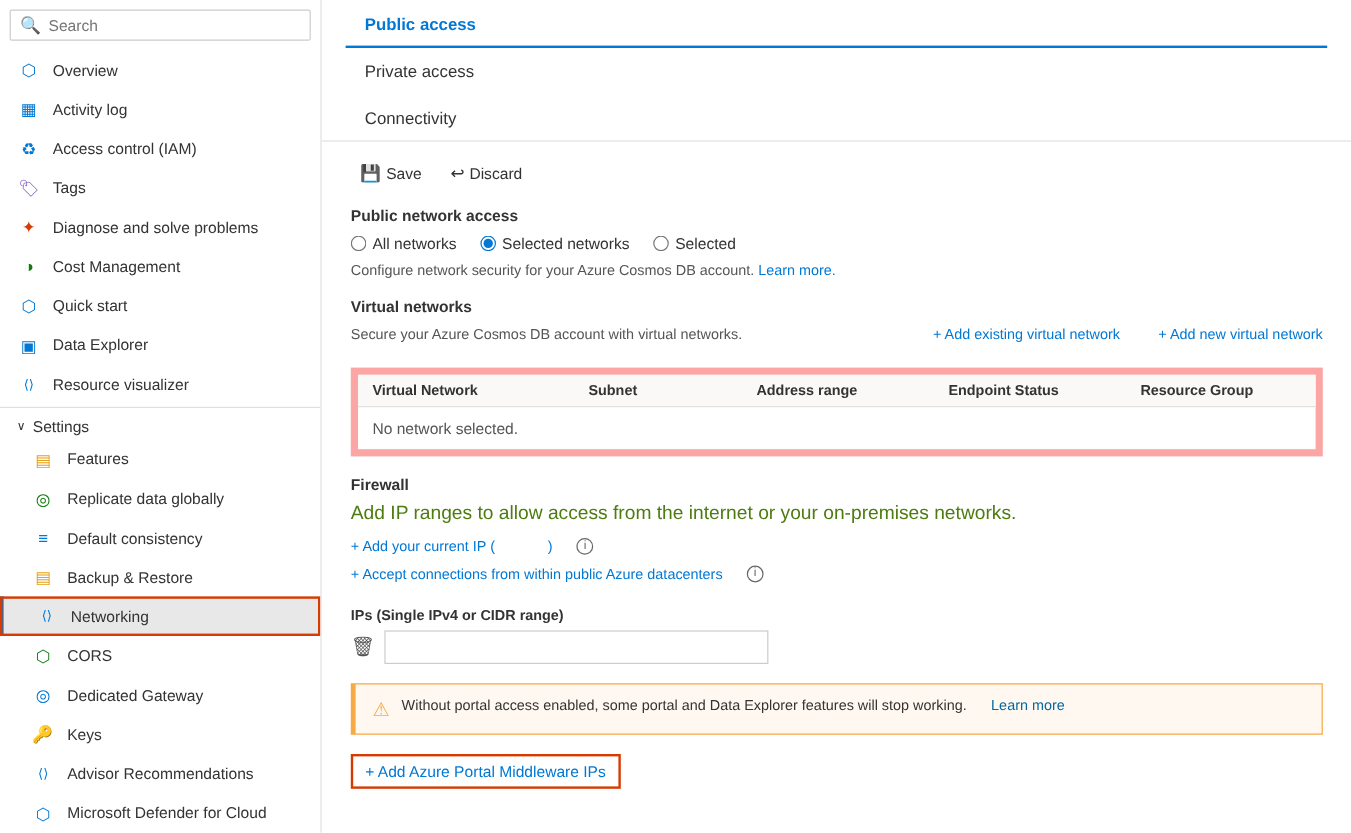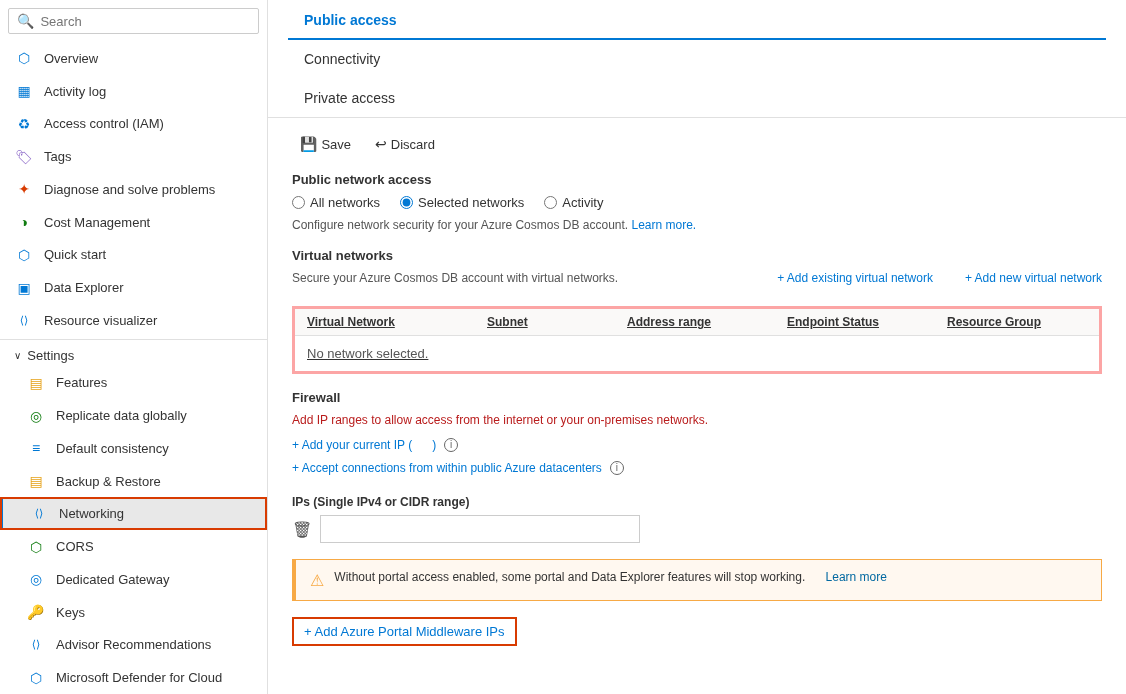--- a/index.html
+++ b/index.html
@@ -183,23 +183,22 @@
     .link-btn {
       color: #0078d4;
       font-size: 12px;
       cursor: pointer;
       background: none;
       border: none;
       text-decoration: none;
     }
 
     .table-container {
-      border: 3px solid #fca5a5;
+      border: 6px solid #fca5a5;
       margin-bottom: 16px;
-      text-decoration: underline;
     }
     .table-header-row {
       display: grid;
       grid-template-columns: 180px 140px 160px 160px 180px 1fr;
       background: #faf9f8;
       border-bottom: 1px solid #e0e0e0;
       padding: 6px 12px;
     }
     .table-header-cell {
       font-weight: 600;
@@ -207,32 +206,32 @@
       color: #333;
     }
     .table-no-data {
       padding: 10px 12px;
       font-size: 13px;
       color: #555;
     }
 
     
     .firewall-desc {
-      font-size: 12px;
-      color: #b91c1c;
+      font-size: 16px;
+      color: #4d7c0f;
       margin-bottom: 10px;
     }
     .ip-link {
       color: #0078d4;
       cursor: pointer;
       font-size: 12px;
       text-decoration: none;
       display: inline-flex;
       align-items: center;
-      gap: 8px;
+      gap: 20px;
       margin-bottom: 4px;
     }
     .info-icon {
       display: inline-block;
       width: 14px;
       height: 14px;
       border: 1px solid #666;
       border-radius: 50%;
       text-align: center;
       line-height: 12px;
@@ -396,22 +395,22 @@
   <div class="sidebar-item" style="padding-left:26px">
     <span class="icon icon-blue">⬡</span>
     <span class="label">Microsoft Defender for Cloud</span>
   </div>
 </div>
 
 <div class="main">
 
   <div class="tabs">
     <div class="tab active">Public access</div>
+    <div class="tab">Private access</div>
     <div class="tab">Connectivity</div>
-    <div class="tab">Private access</div>
   </div>
 
   <div class="content">
     
     <div class="toolbar">
       <button class="toolbar-btn">
         <span class="btn-icon">💾</span>
         <span>Save</span>
       </button>
       <button class="toolbar-btn">
@@ -426,21 +425,21 @@
       <label class="radio-option">
         <input type="radio" name="network-access" style="">
         <span>All networks</span>
       </label>
       <label class="radio-option">
         <input type="radio" name="network-access" checked="" style="">
         <span>Selected networks</span>
       </label>
       <label class="radio-option">
         <input type="radio" name="network-access" style="">
-        <span>Activity</span>
+        <span>Selected</span>
       </label>
     </div>
     <div class="description-text">
       <span>Configure network security for your Azure Cosmos DB account.</span>
       <a href="#">Learn more.</a>
     </div>
 
     
     <div class="section-title">Virtual networks</div>
     <div class="vnet-header">

